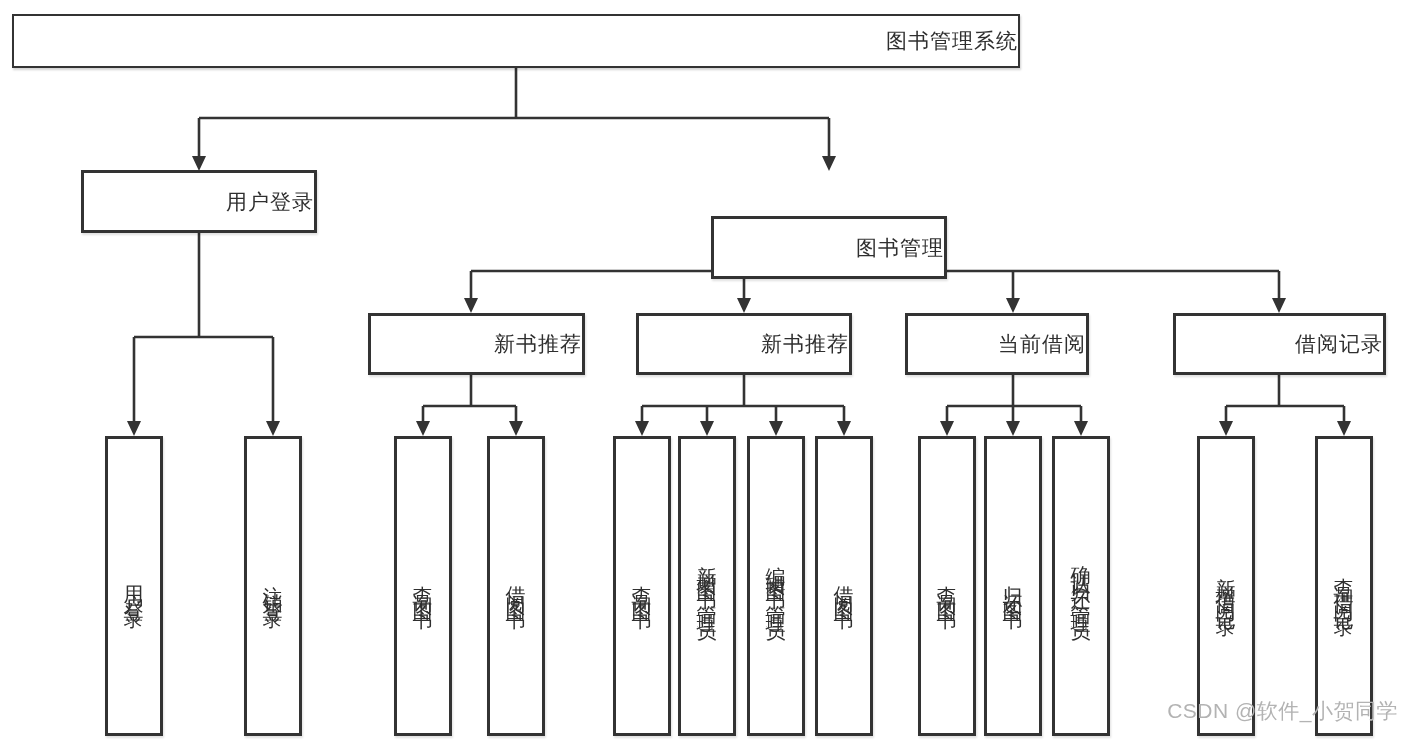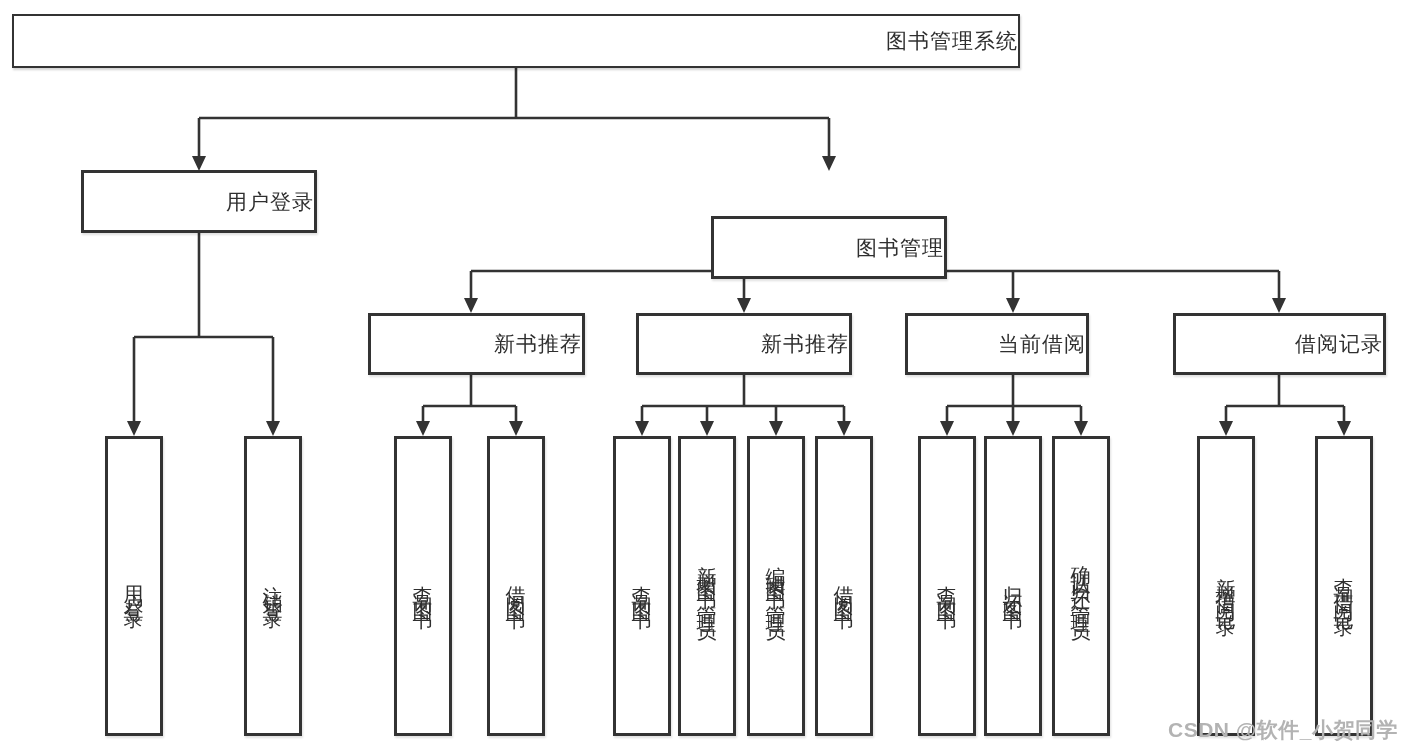--- a/index.html
+++ b/index.html
@@ -68,27 +68,26 @@
     text-orientation: mixed;
     font-size: 20px;
     letter-spacing: 8px;
     line-height: 1;
     color: var(--text, #2f2f2f);
     white-space: nowrap;
   }
   .watermark {
     position: absolute;
     right: 7px;
-    top: 716px;
+    top: 697px;
     font-size: 21px;
     color: var(--watermark, #b5b5b5);
     letter-spacing: 0.5px;
     z-index: 3;
     white-space: nowrap;
-    font-weight: bold;
   }
 </style>
 </head>
 <body>
 
 <div class="stage">
 
   <svg class="connectors" viewBox="0 0 1405 747" xmlns="http://www.w3.org/2000/svg">
 
     <g>

